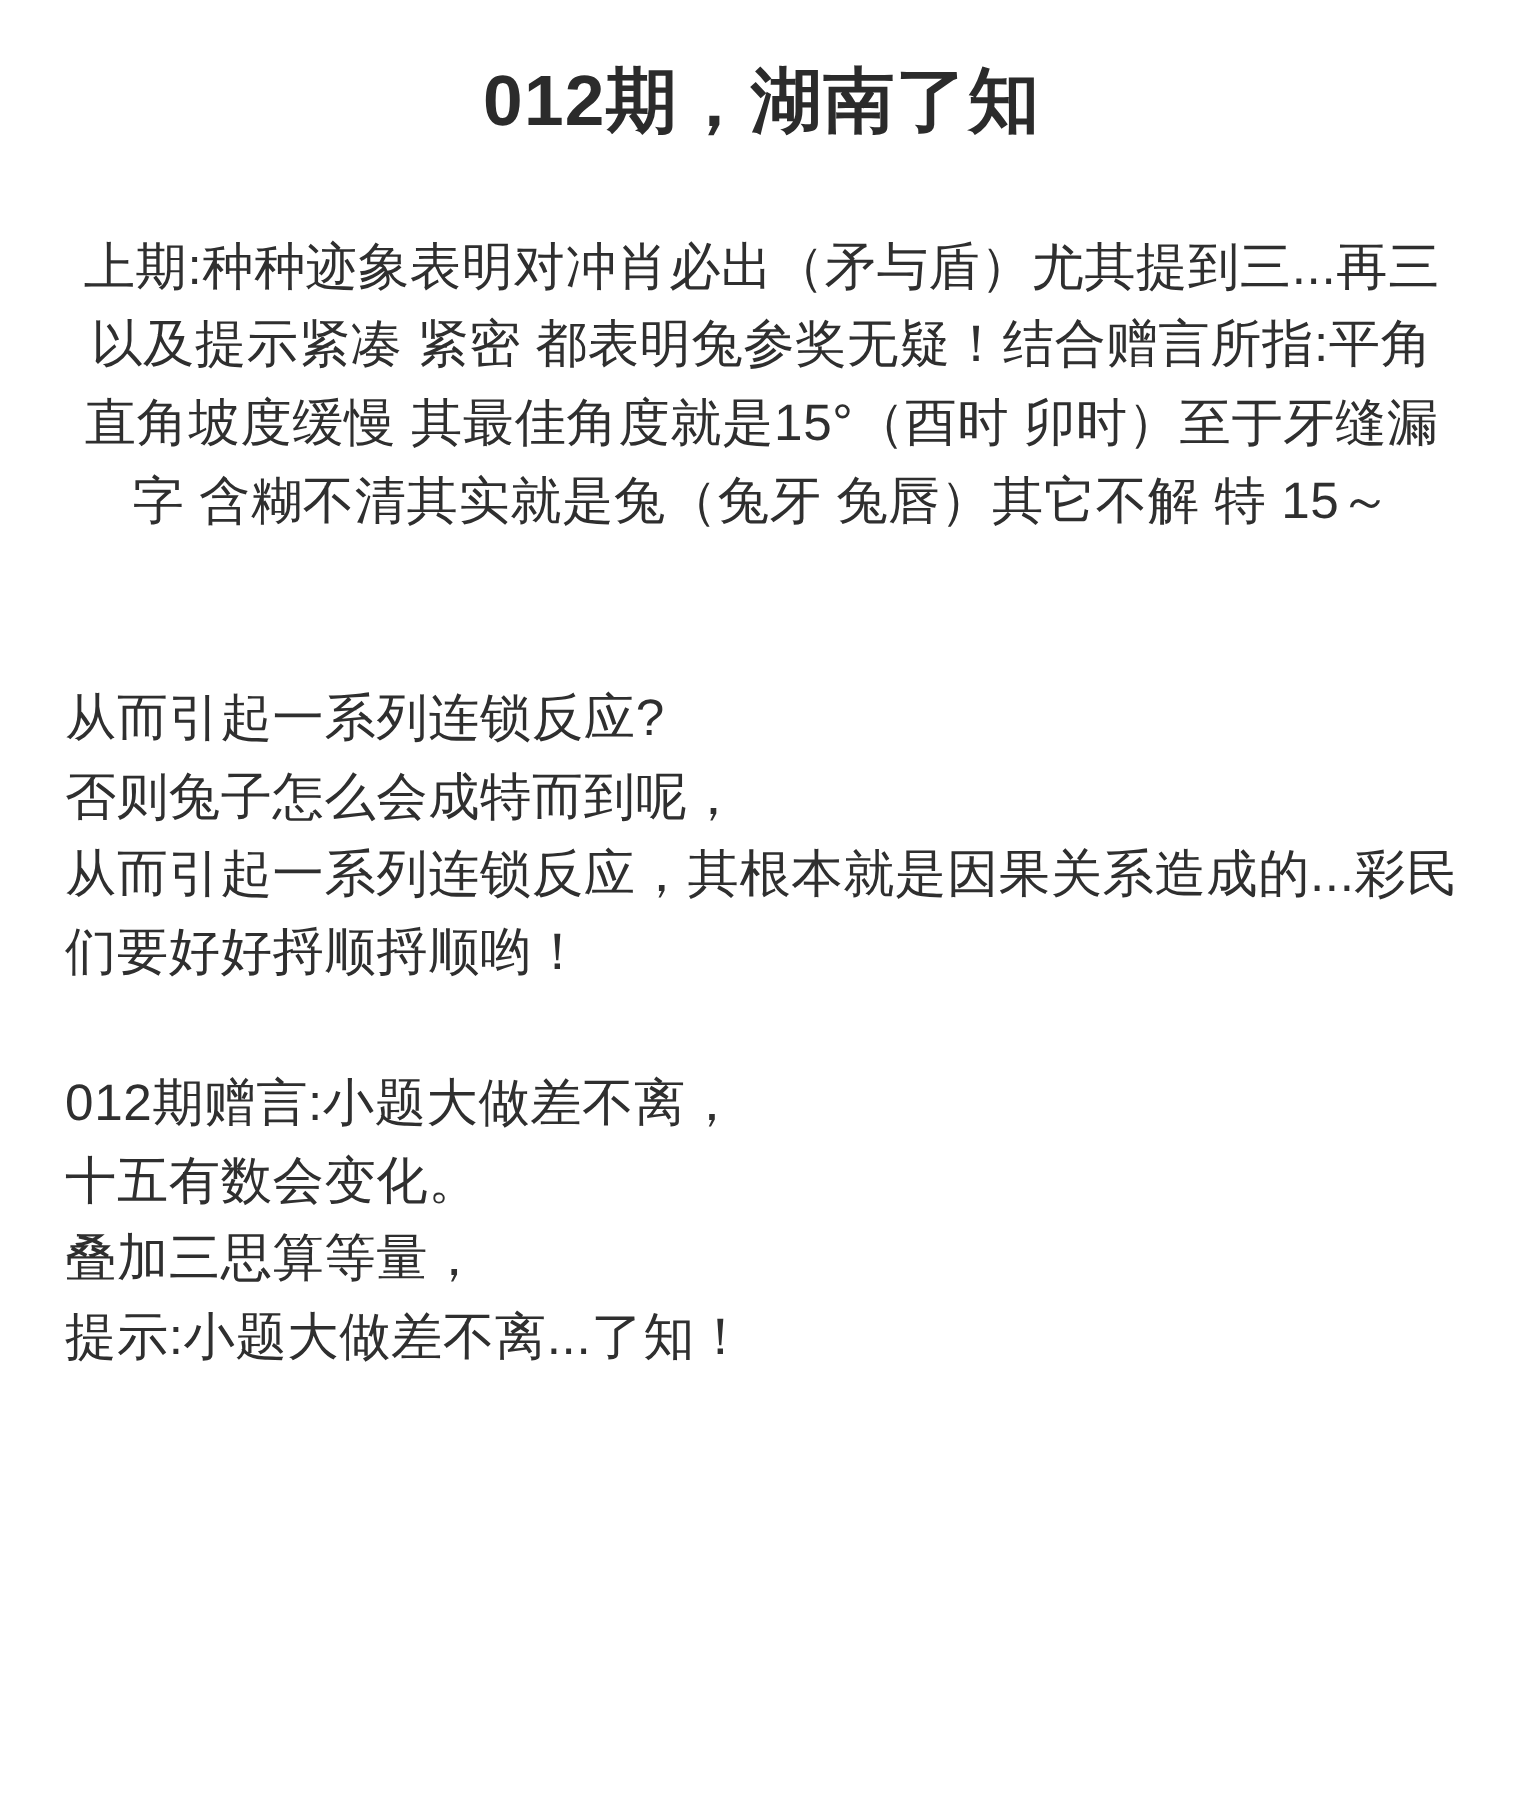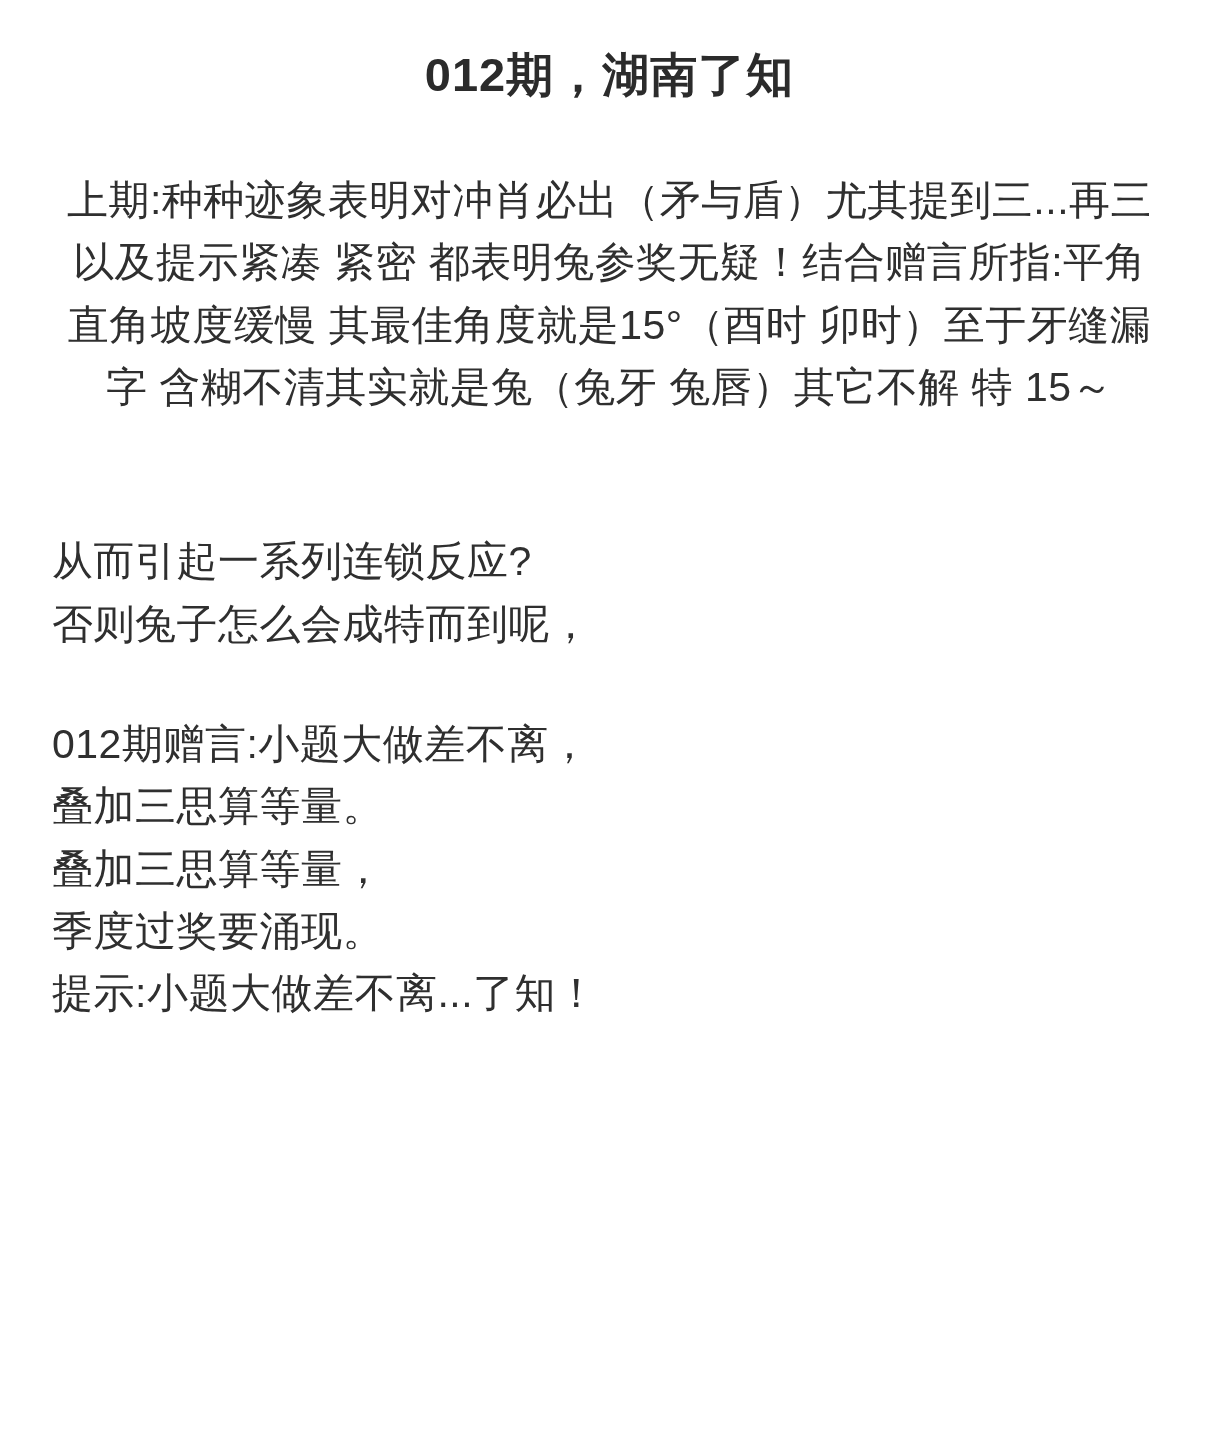--- a/index.html
+++ b/index.html
@@ -14,21 +14,21 @@
     color: #2f2f2f;
     -webkit-font-smoothing: antialiased;
   }
   .page {
     width: 1219px;
     box-sizing: border-box;
     padding: 44px 52px 40px 52px;
   }
   .title {
     text-align: center;
-    font-size: 47px;
+    font-size: 57px;
     font-weight: 700;
     letter-spacing: 1px;
     color: #2b2b2b;
     margin: 0 0 64px 0;
     line-height: 1.3;
   }
   .block {
     font-size: 41px;
     line-height: 1.52;
     color: #2f2f2f;
@@ -55,25 +55,25 @@
 
   <div class="block para-justified">
     <p>上期:种种迹象表明对冲肖必出（矛与盾）尤其提到三...再三以及提示紧凑 紧密 都表明兔参奖无疑！结合赠言所指:平角 直角坡度缓慢 其最佳角度就是15°（酉时 卯时）至于牙缝漏字 含糊不清其实就是兔（兔牙 兔唇）其它不解 特 15～</p>
   </div>
 
   <div class="gap-large"></div>
 
   <div class="block lines">
     <p>从而引起一系列连锁反应?</p>
     <p>否则兔子怎么会成特而到呢，</p>
+    <p>从而引起一系列连锁反应，其根本就是因果关系造成的...彩民们要好好捋顺捋顺哟！</p>
   </div>
 
   <div class="gap-medium"></div>
 
   <div class="block lines">
     <p>012期赠言:小题大做差不离，</p>
-    <p>叠加三思算等量。</p>
+    <p>十五有数会变化。</p>
     <p>叠加三思算等量，</p>
-    <p>季度过奖要涌现。</p>
     <p>提示:小题大做差不离...了知！</p>
   </div>
 
 </div>
 
 </body></html>

